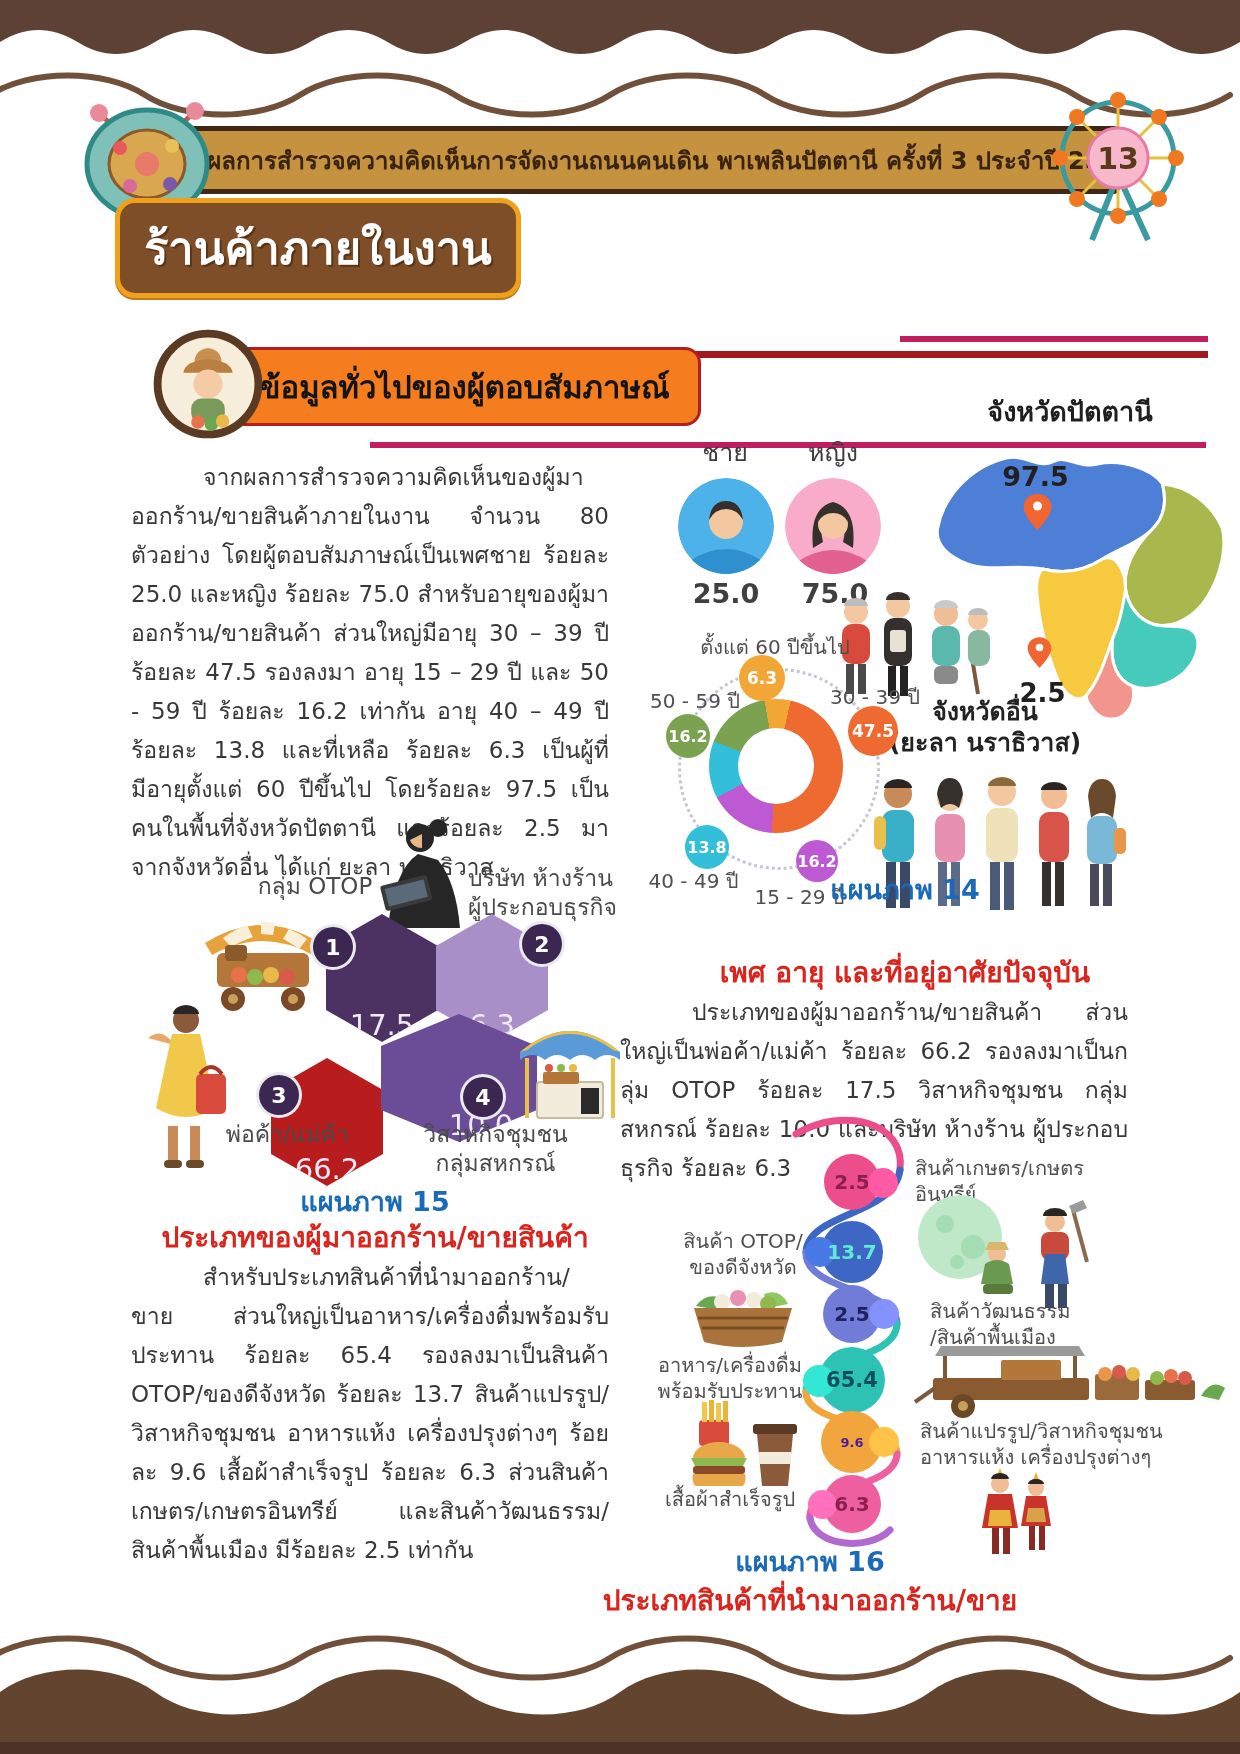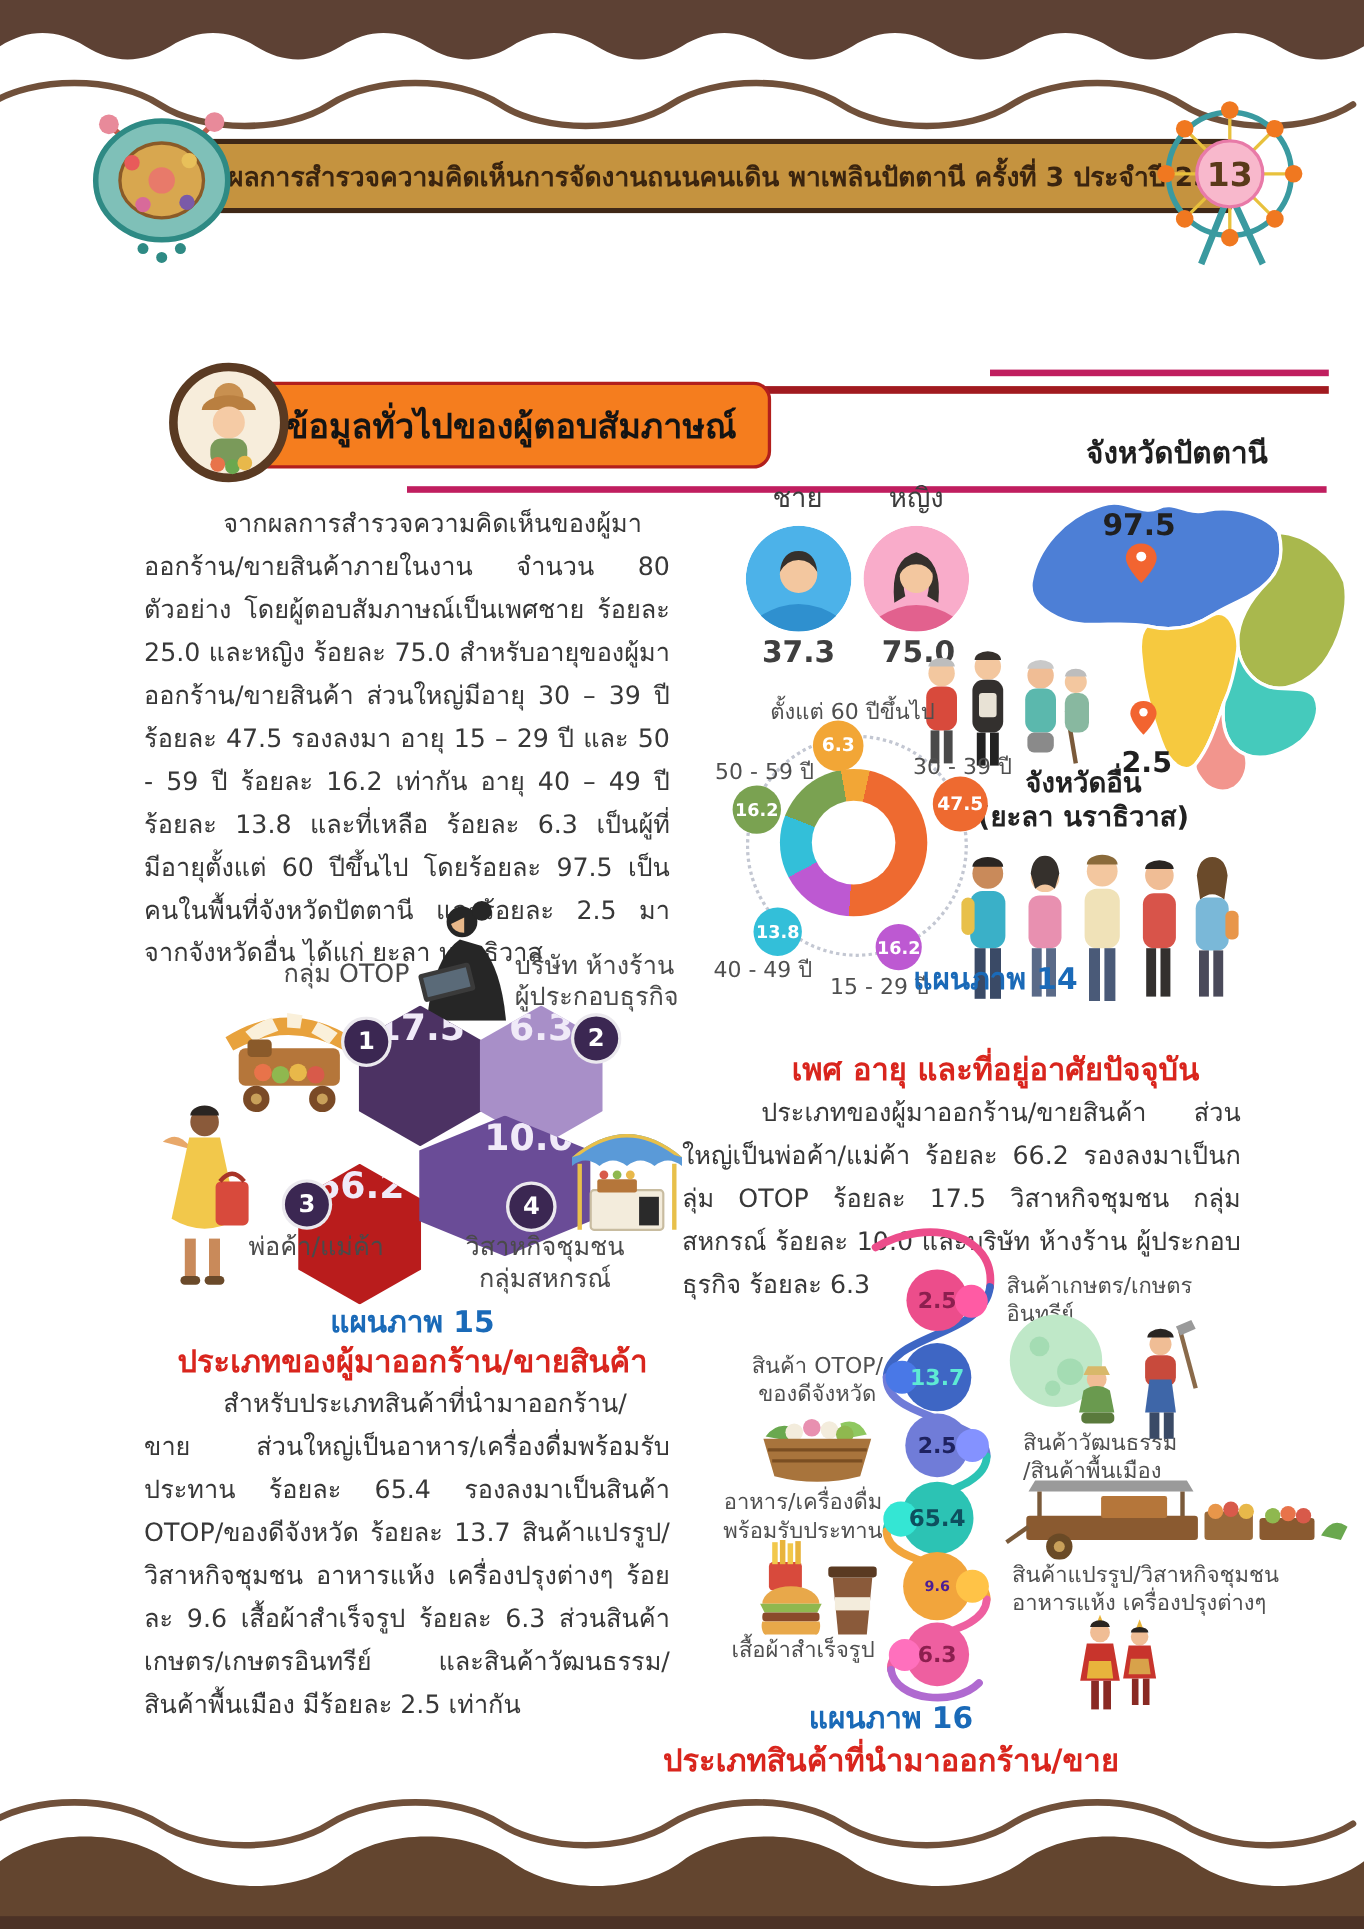--- a/index.html
+++ b/index.html
@@ -7,21 +7,21 @@
         font-family:"DejaVu Sans","Liberation Sans",sans-serif;}
   .abs{position:absolute;}
   .preline{white-space:pre-line;}
   .body-text{font-size:23px;line-height:39px;color:#383838;text-align:justify;text-indent:72px;}
   .fig-num{color:#1a6ab8;font-weight:bold;font-size:27px;text-align:center;}
   .fig-title{color:#d9251d;font-weight:bold;font-size:28px;text-align:center;}
   .chart-label{color:#4f4f4f;font-size:20px;line-height:26px;text-align:center;}
   .bubble{border-radius:50%;display:flex;align-items:center;justify-content:center;
           color:#fff;font-weight:bold;}
   .hex{clip-path:polygon(50% 0,100% 25%,100% 75%,50% 100%,0 75%,0 25%);width:112px;height:128px;
-       display:flex;align-items:flex-start;justify-content:center;color:#f0eaf8;font-weight:bold;font-size:33px;}
+       display:flex;align-items:flex-end;justify-content:center;color:#f0eaf8;font-weight:normal;font-size:29px;}
   .hex-badge{width:40px;height:40px;border-radius:50%;background:#3b2752;border:3px solid rgba(255,255,255,.9);
        color:#fff;font-weight:bold;font-size:22px;display:flex;align-items:center;justify-content:center;z-index:5;}
   .hex-label{color:#4a4a4a;font-size:23px;line-height:29px;text-align:center;}
   .sn-bubble{border-radius:50%;display:flex;align-items:center;justify-content:center;font-weight:bold;z-index:4;}
   .sn-blob{position:absolute;border-radius:50%;z-index:-1;filter:brightness(1.18);}
   .gender-label{font-size:25px;color:#3c3c3c;text-align:center;}
   .gender-value{font-size:27px;font-weight:bold;color:#3f3f3f;text-align:center;}
   .map-big-label{font-size:25px;font-weight:bold;color:#222;line-height:31px;text-align:center;}
 </style>
 </head>
@@ -70,20 +70,23 @@
         <circle cx="20" cy="78" r="8"></circle>
       <circle cx="37" cy="37" r="8"></circle>
         <circle cx="119" cy="37" r="8"></circle>
         <circle cx="37" cy="119" r="8"></circle>
         <circle cx="119" cy="119" r="8"></circle>
     </g>
     <circle cx="78" cy="78" r="30" fill="#f8b8cc" stroke="#e87aa8" stroke-width="3"></circle>
     <text x="78" y="89" text-anchor="middle" font-size="30" font-weight="bold" fill="#5a3a1a">13</text>
   </svg>
 
+  <div class="abs" style="left:115px;top:198px;width:396px;height:90px;background:#7d4e28;border:5px solid #f0a11c;border-radius:20px;display:flex;align-items:center;justify-content:center;box-shadow:0 2px 0 #c07a18;">
+    <div style="font-size:45px;font-weight:bold;color:#ffffff;text-shadow:2px 2px 0 #5a3414;">ร้านค้าภายในงาน</div>
+  </div>
 
   <div class="abs" style="left:900px;top:336px;width:308px;height:6px;background:#c01e5f;"></div>
   <div class="abs" style="left:400px;top:351px;width:808px;height:7px;background:#a11a20;"></div>
   <div class="abs" style="left:228px;top:347px;width:467px;height:73px;background:#f57d1e;border:3px solid #b21f1c;border-radius:16px;display:flex;align-items:center;justify-content:center;z-index:3;">
     <div style="font-size:31px;font-weight:bold;color:#141414;">ข้อมูลทั่วไปของผู้ตอบสัมภาษณ์</div>
   </div>
   <div class="abs" style="left:243px;top:368px;width:0;height:0;border-top:14px solid transparent;border-bottom:14px solid transparent;border-left:20px solid #c87a20;z-index:4;"></div>
   <svg class="abs" style="left:152px;top:328px;z-index:5;" width="112" height="112" viewBox="0 0 100 100">
     <circle cx="50" cy="50" r="45" fill="#f7eddb" stroke="#5a3a22" stroke-width="7"></circle>
     <circle cx="50" cy="30" r="12" fill="#c89050"></circle>
@@ -116,21 +119,21 @@
         <circle cx="48" cy="48" r="48"></circle>
       </clipPath>
     <g clip-path="url(#fc)">
       <circle cx="48" cy="48" r="48" fill="#f9acca"></circle>
       <path d="M12 84 Q48 60 84 84 L84 96 L12 96 Z" fill="#e2618e"></path>
       <path d="M28 70 Q24 30 48 24 Q72 30 68 70 L58 64 Q64 40 48 38 Q32 40 38 64 Z" fill="#35302c"></path>
       <circle cx="48" cy="46" r="15" fill="#f3c79f"></circle>
       <path d="M33 44 q2 -16 15 -16 q13 0 15 16 q-5 -9 -15 -9 q-10 0 -15 9 z" fill="#35302c"></path>
     </g>
   </svg>
-  <div class="abs gender-value" style="left:676px;top:578px;width:100px;">37.3</div>
+  <div class="abs gender-value" style="left:676px;top:578px;width:100px;">25.0</div>
   <div class="abs gender-value" style="left:785px;top:578px;width:100px;">75.0</div>
 
   <div class="abs" style="left:930px;top:390px;width:280px;text-align:center;font-size:27px;font-weight:bold;color:#1f1f1f;">จังหวัดปัตตานี</div>
   <svg class="abs" style="left:925px;top:424px;" width="315" height="300" viewBox="0 0 310 300">
     <g stroke="#ffffff" stroke-width="3" stroke-linejoin="round">
       <path d="M10,105 C15,75 40,45 75,35 C95,28 110,45 125,38 C140,30 150,45 170,40 C195,35 225,45 235,60 C240,80 235,95 225,105 C210,120 190,125 175,135 C155,148 135,150 115,145 C90,140 60,148 40,140 C20,132 8,120 10,105 Z" fill="#4d7fd6"></path>
       <path d="M235,60 C260,62 285,80 295,105 C300,130 290,160 275,180 C260,198 240,205 225,200 C210,195 200,180 198,165 C196,145 205,125 225,105 C235,95 240,80 235,60 Z" fill="#a9b84d"></path>
       <path d="M115,145 C135,150 155,148 175,135 C190,128 198,150 198,165 C200,180 192,200 185,215 C178,235 172,255 160,270 C150,282 135,270 128,250 C120,228 112,200 110,175 C108,160 110,150 115,145 Z" fill="#f6c93f"></path>
       <path d="M198,165 C200,180 210,195 225,200 C240,205 260,198 268,210 C274,222 268,238 255,250 C240,262 220,268 205,262 C190,256 182,240 185,215 C192,200 196,180 198,165 Z" fill="#45cabc"></path>
       <path d="M185,215 C182,240 190,256 205,262 C208,272 205,285 195,292 C185,298 172,295 165,285 C158,276 158,272 160,270 C172,255 178,235 185,215 Z" fill="#f2958d"></path>

